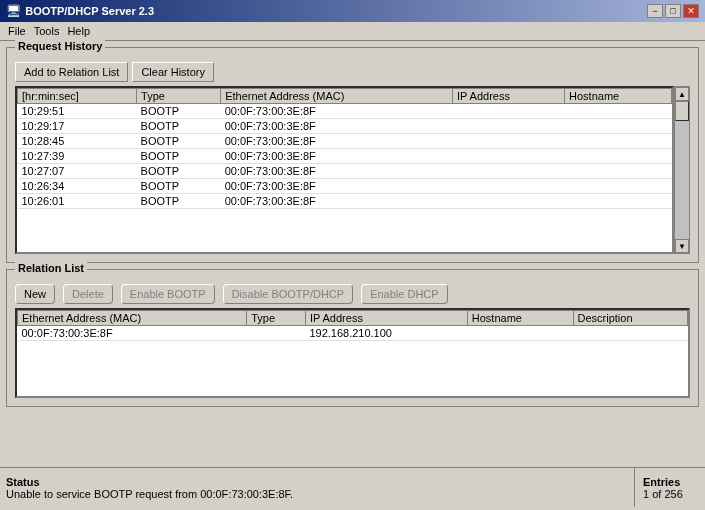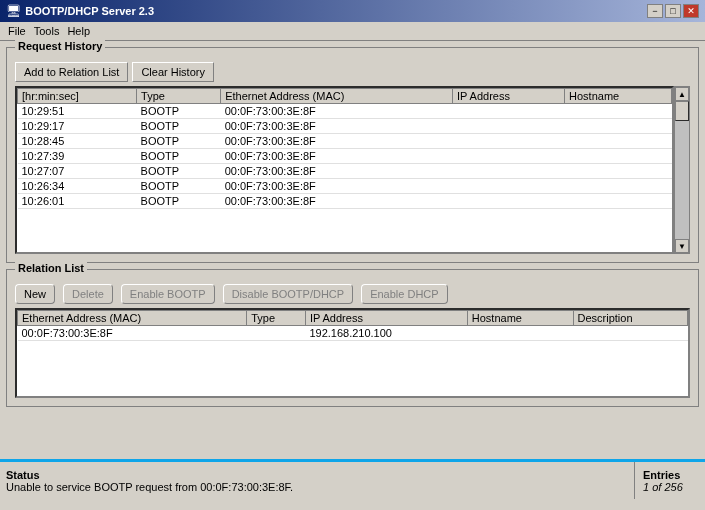--- a/index.html
+++ b/index.html
@@ -115,26 +115,26 @@
     tbody tr {
       background: white;
     }
     tbody td {
       padding: 1px 4px;
       border-bottom: 1px solid #e0e0e0;
       white-space: nowrap;
     }
     .status-bar {
       position: absolute;
-      bottom: 8px;
+      bottom: 0;
       left: 0;
       right: 0;
       height: 40px;
       background: #d4d0c8;
-      border-top: 3px solid #0ea5e9;
+      border-top: 1px solid #0ea5e9;
       display: flex;
       align-items: stretch;
     }
     .status-main {
       flex: 1;
       padding: 2px 6px;
       border-right: 1px solid #808080;
       display: flex;
       flex-direction: column;
       justify-content: center;
@@ -153,21 +153,20 @@
       justify-content: center;
       align-items: flex-start;
       min-width: 70px;
     }
     .entries-label {
       font-weight: bold;
       font-size: 11px;
     }
     .entries-value {
       font-size: 11px;
-      font-style: italic;
     }
     .relation-toolbar {
       display: flex;
       gap: 0;
       margin-bottom: 4px;
       align-items: center;
     }
     .relation-toolbar .btn {
       border-radius: 4px;
       margin-right: 8px;

